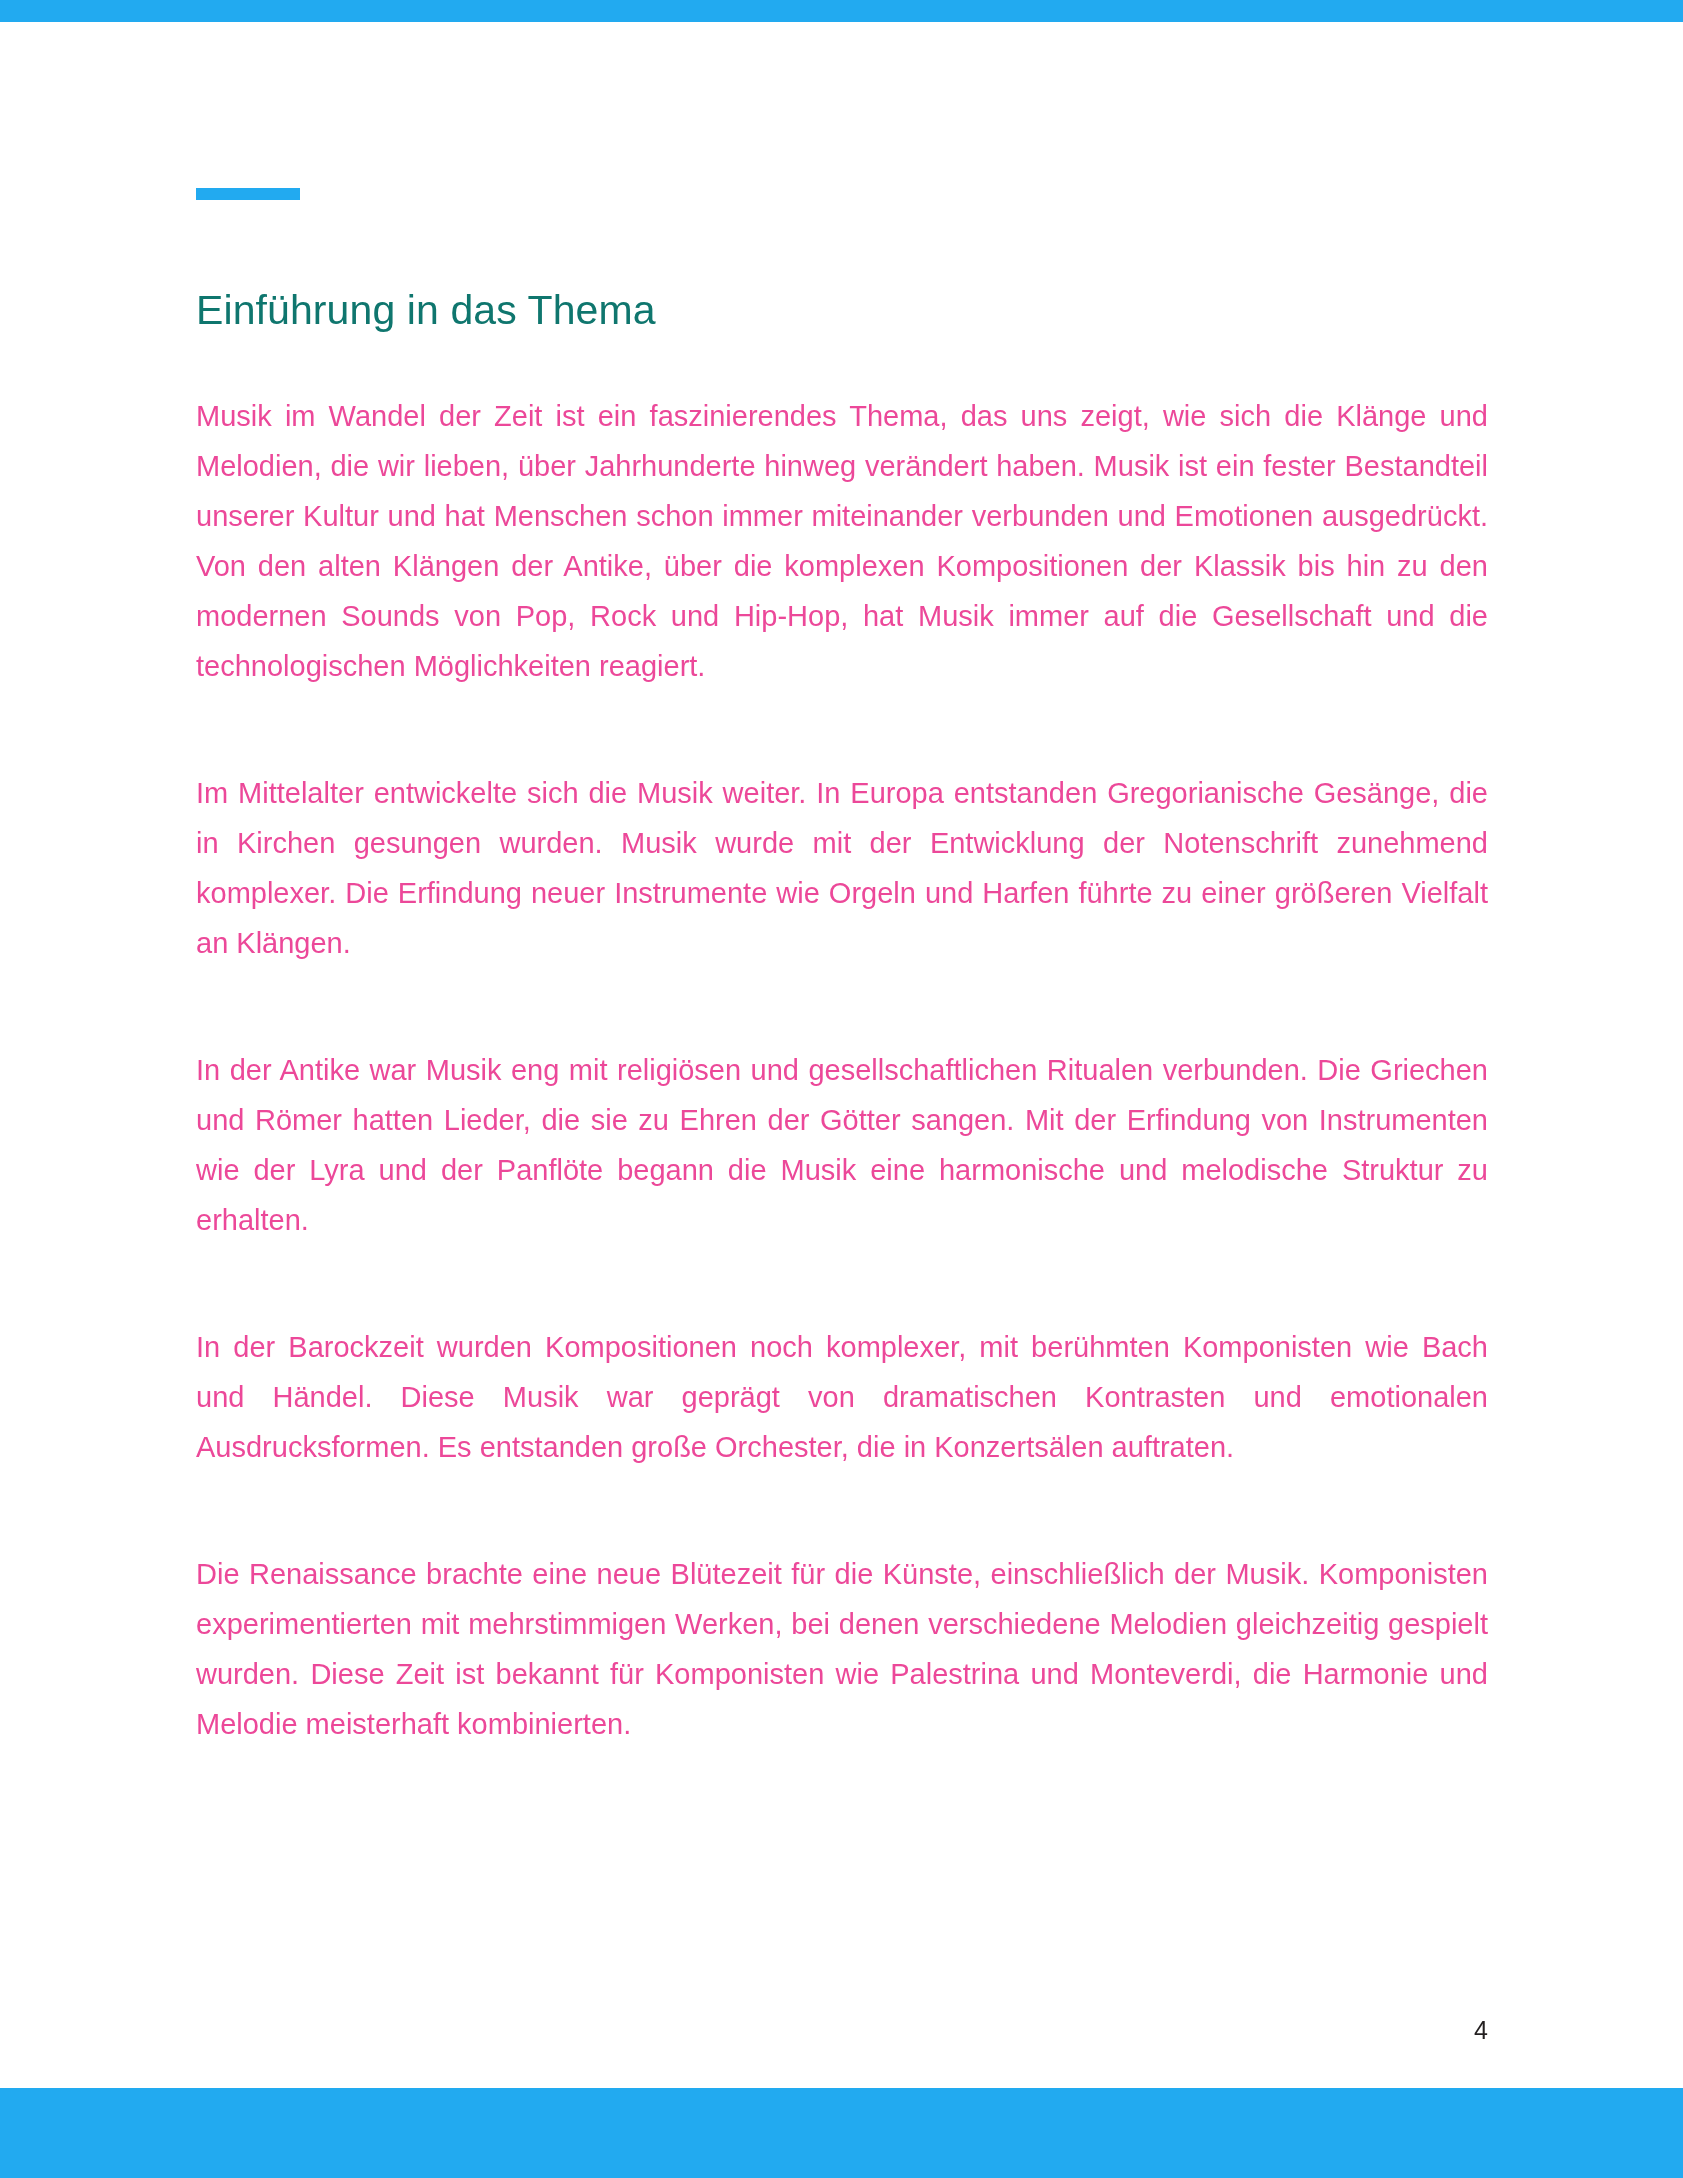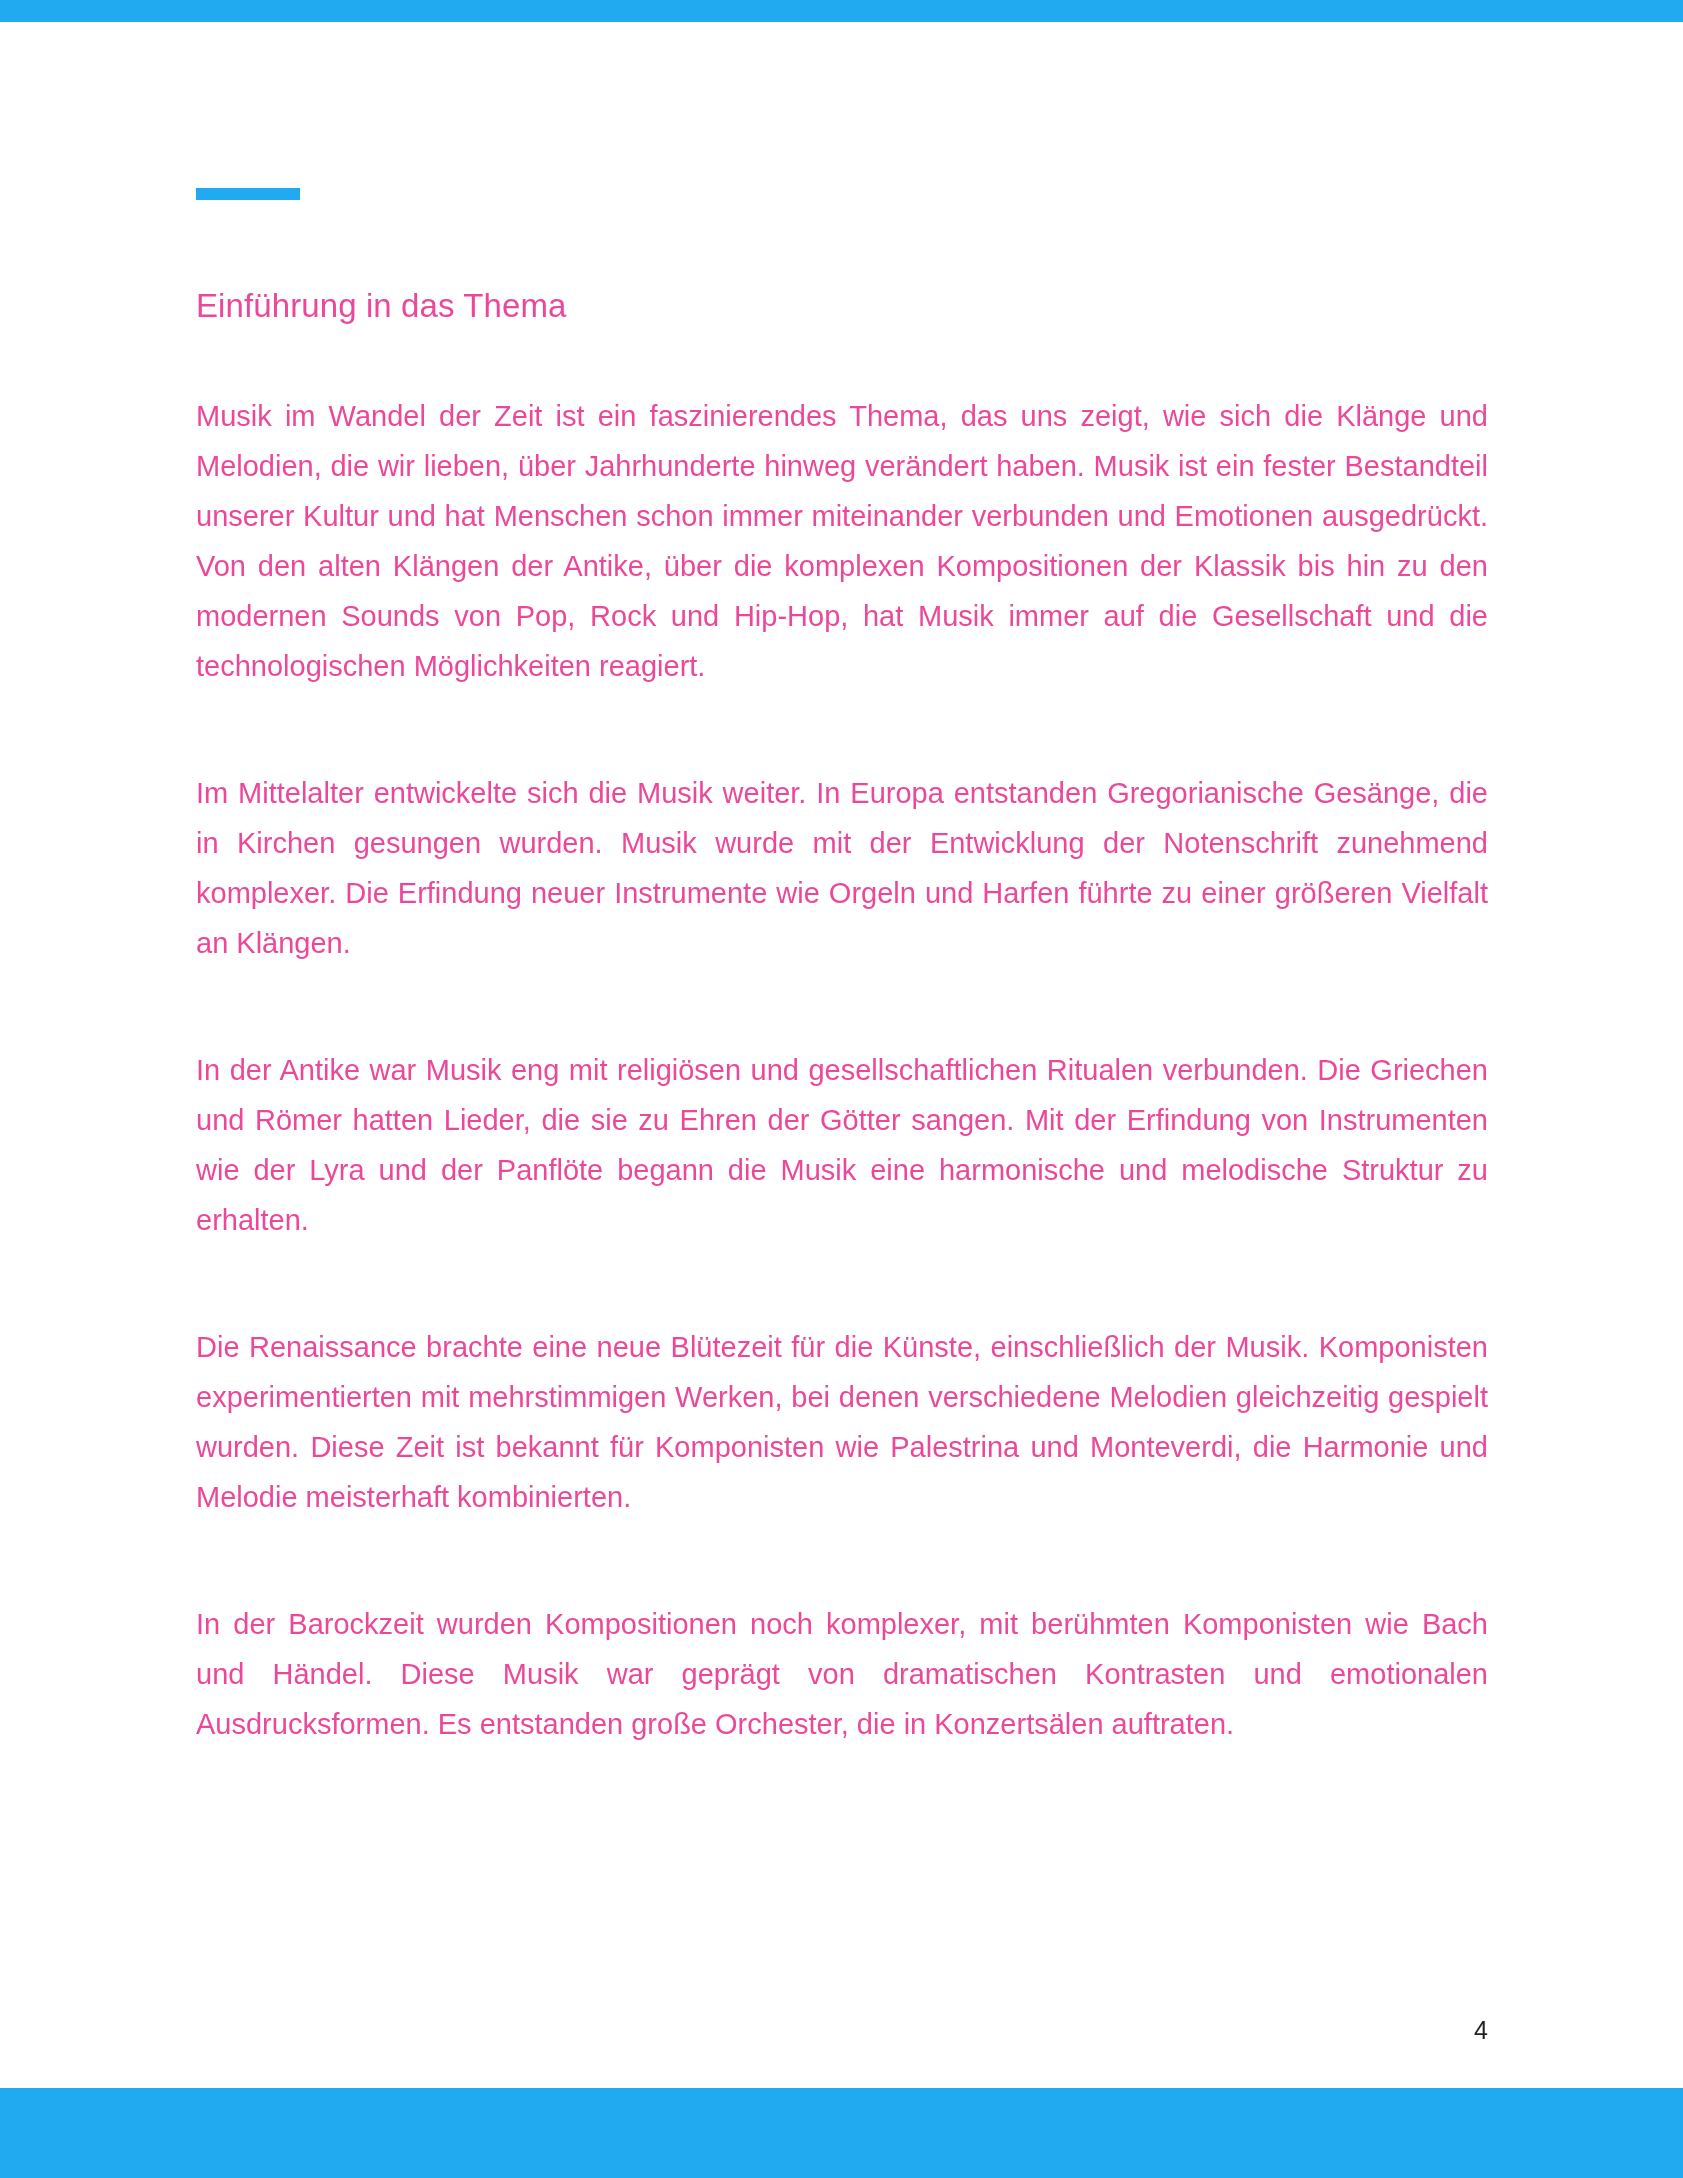--- a/index.html
+++ b/index.html
@@ -54,25 +54,25 @@
     height: 12px;
     background: #22AAF0;
   }
 
   .page-title {
     position: absolute;
     left: 0;
     top: 287px;
     margin: 0;
     width: 1292px;
-    font-size: 33px;
+    font-size: 41px;
     font-weight: 400;
     line-height: 1.15;
     letter-spacing: 0.1px;
-    color: #ec4899;
+    color: #0f766e;
     white-space: nowrap;
   }
 
   .body-block {
     position: absolute;
     left: 0;
     top: 391px;
     width: 1292px;
   }
 
@@ -113,22 +113,22 @@
   <div class="content">
 
     <div class="accent-dash"></div>
 
     <h1 class="page-title">Einführung in das Thema</h1>
 
     <div class="body-block">
       <p class="para">Musik im Wandel der Zeit ist ein faszinierendes Thema, das uns zeigt, wie sich die Klänge und Melodien, die wir lieben, über Jahrhunderte hinweg verändert haben. Musik ist ein fester Bestandteil unserer Kultur und hat Menschen schon immer miteinander verbunden und Emotionen ausgedrückt. Von den alten Klängen der Antike, über die komplexen Kompositionen der Klassik bis hin zu den modernen Sounds von Pop, Rock und Hip-Hop, hat Musik immer auf die Gesellschaft und die technologischen Möglichkeiten reagiert.</p>
       <p class="para">Im Mittelalter entwickelte sich die Musik weiter. In Europa entstanden Gregorianische Gesänge, die in Kirchen gesungen wurden. Musik wurde mit der Entwicklung der Notenschrift zunehmend komplexer. Die Erfindung neuer Instrumente wie Orgeln und Harfen führte zu einer größeren Vielfalt an Klängen.</p>
       <p class="para">In der Antike war Musik eng mit religiösen und gesellschaftlichen Ritualen verbunden. Die Griechen und Römer hatten Lieder, die sie zu Ehren der Götter sangen. Mit der Erfindung von Instrumenten wie der Lyra und der Panflöte begann die Musik eine harmonische und melodische Struktur zu erhalten.</p>
+      <p class="para">In der Barockzeit wurden Kompositionen noch komplexer, mit berühmten Komponisten wie Bach und Händel. Diese Musik war geprägt von dramatischen Kontrasten und emotionalen Ausdrucksformen. Es entstanden große Orchester, die in Konzertsälen auftraten.</p>
       <p class="para">Die Renaissance brachte eine neue Blütezeit für die Künste, einschließlich der Musik. Komponisten experimentierten mit mehrstimmigen Werken, bei denen verschiedene Melodien gleichzeitig gespielt wurden. Diese Zeit ist bekannt für Komponisten wie Palestrina und Monteverdi, die Harmonie und Melodie meisterhaft kombinierten.</p>
-      <p class="para">In der Barockzeit wurden Kompositionen noch komplexer, mit berühmten Komponisten wie Bach und Händel. Diese Musik war geprägt von dramatischen Kontrasten und emotionalen Ausdrucksformen. Es entstanden große Orchester, die in Konzertsälen auftraten.</p>
     </div>
 
     <div class="page-number">4</div>
 
   </div>
 
   <div class="bar-bottom"></div>
 
 </div>
 

